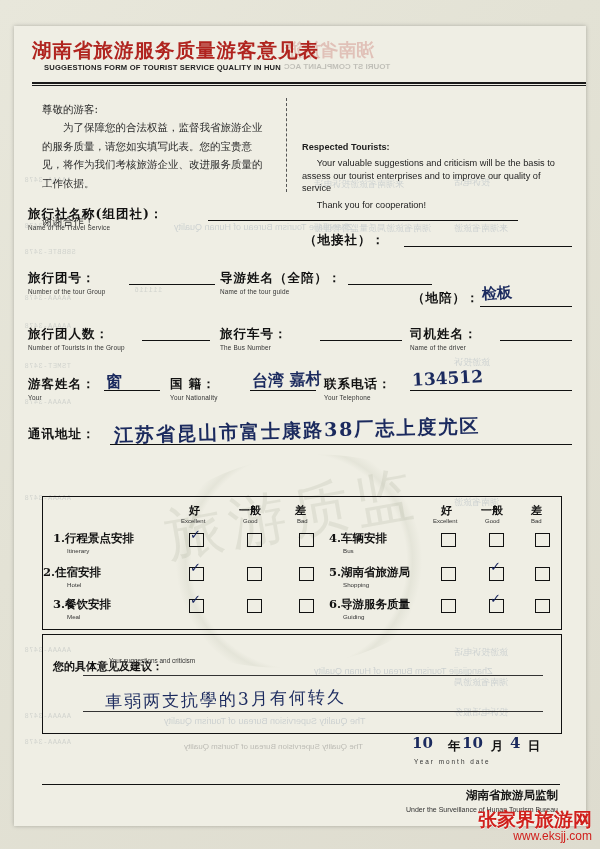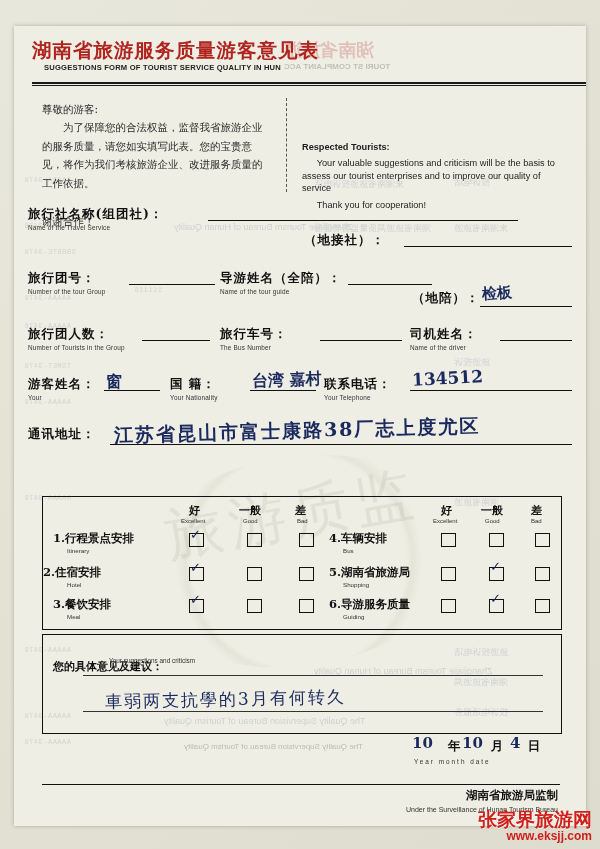--- a/index.html
+++ b/index.html
@@ -224,21 +224,21 @@
   
   .site{
     position:absolute;right:8px;bottom:6px;text-align:right;line-height:1.05;
   }
   .site-cn{
     font-size:19px;font-weight:bold;color:#d0201c;
     font-family:"DejaVu Serif", serif;
     text-shadow:0 1px 0 rgba(255,255,255,.7);
   }
   .site-url{
-    font-size:12px;font-weight:bold;color:#d0201c;
+    font-size:12px;font-weight:normal;color:#d0201c;
     font-family:"Liberation Sans", sans-serif;
   }
 </style>
 </head>
 <body>
 
 <div class="page">
   <div class="sheet">
 
     <div class="ghost">

